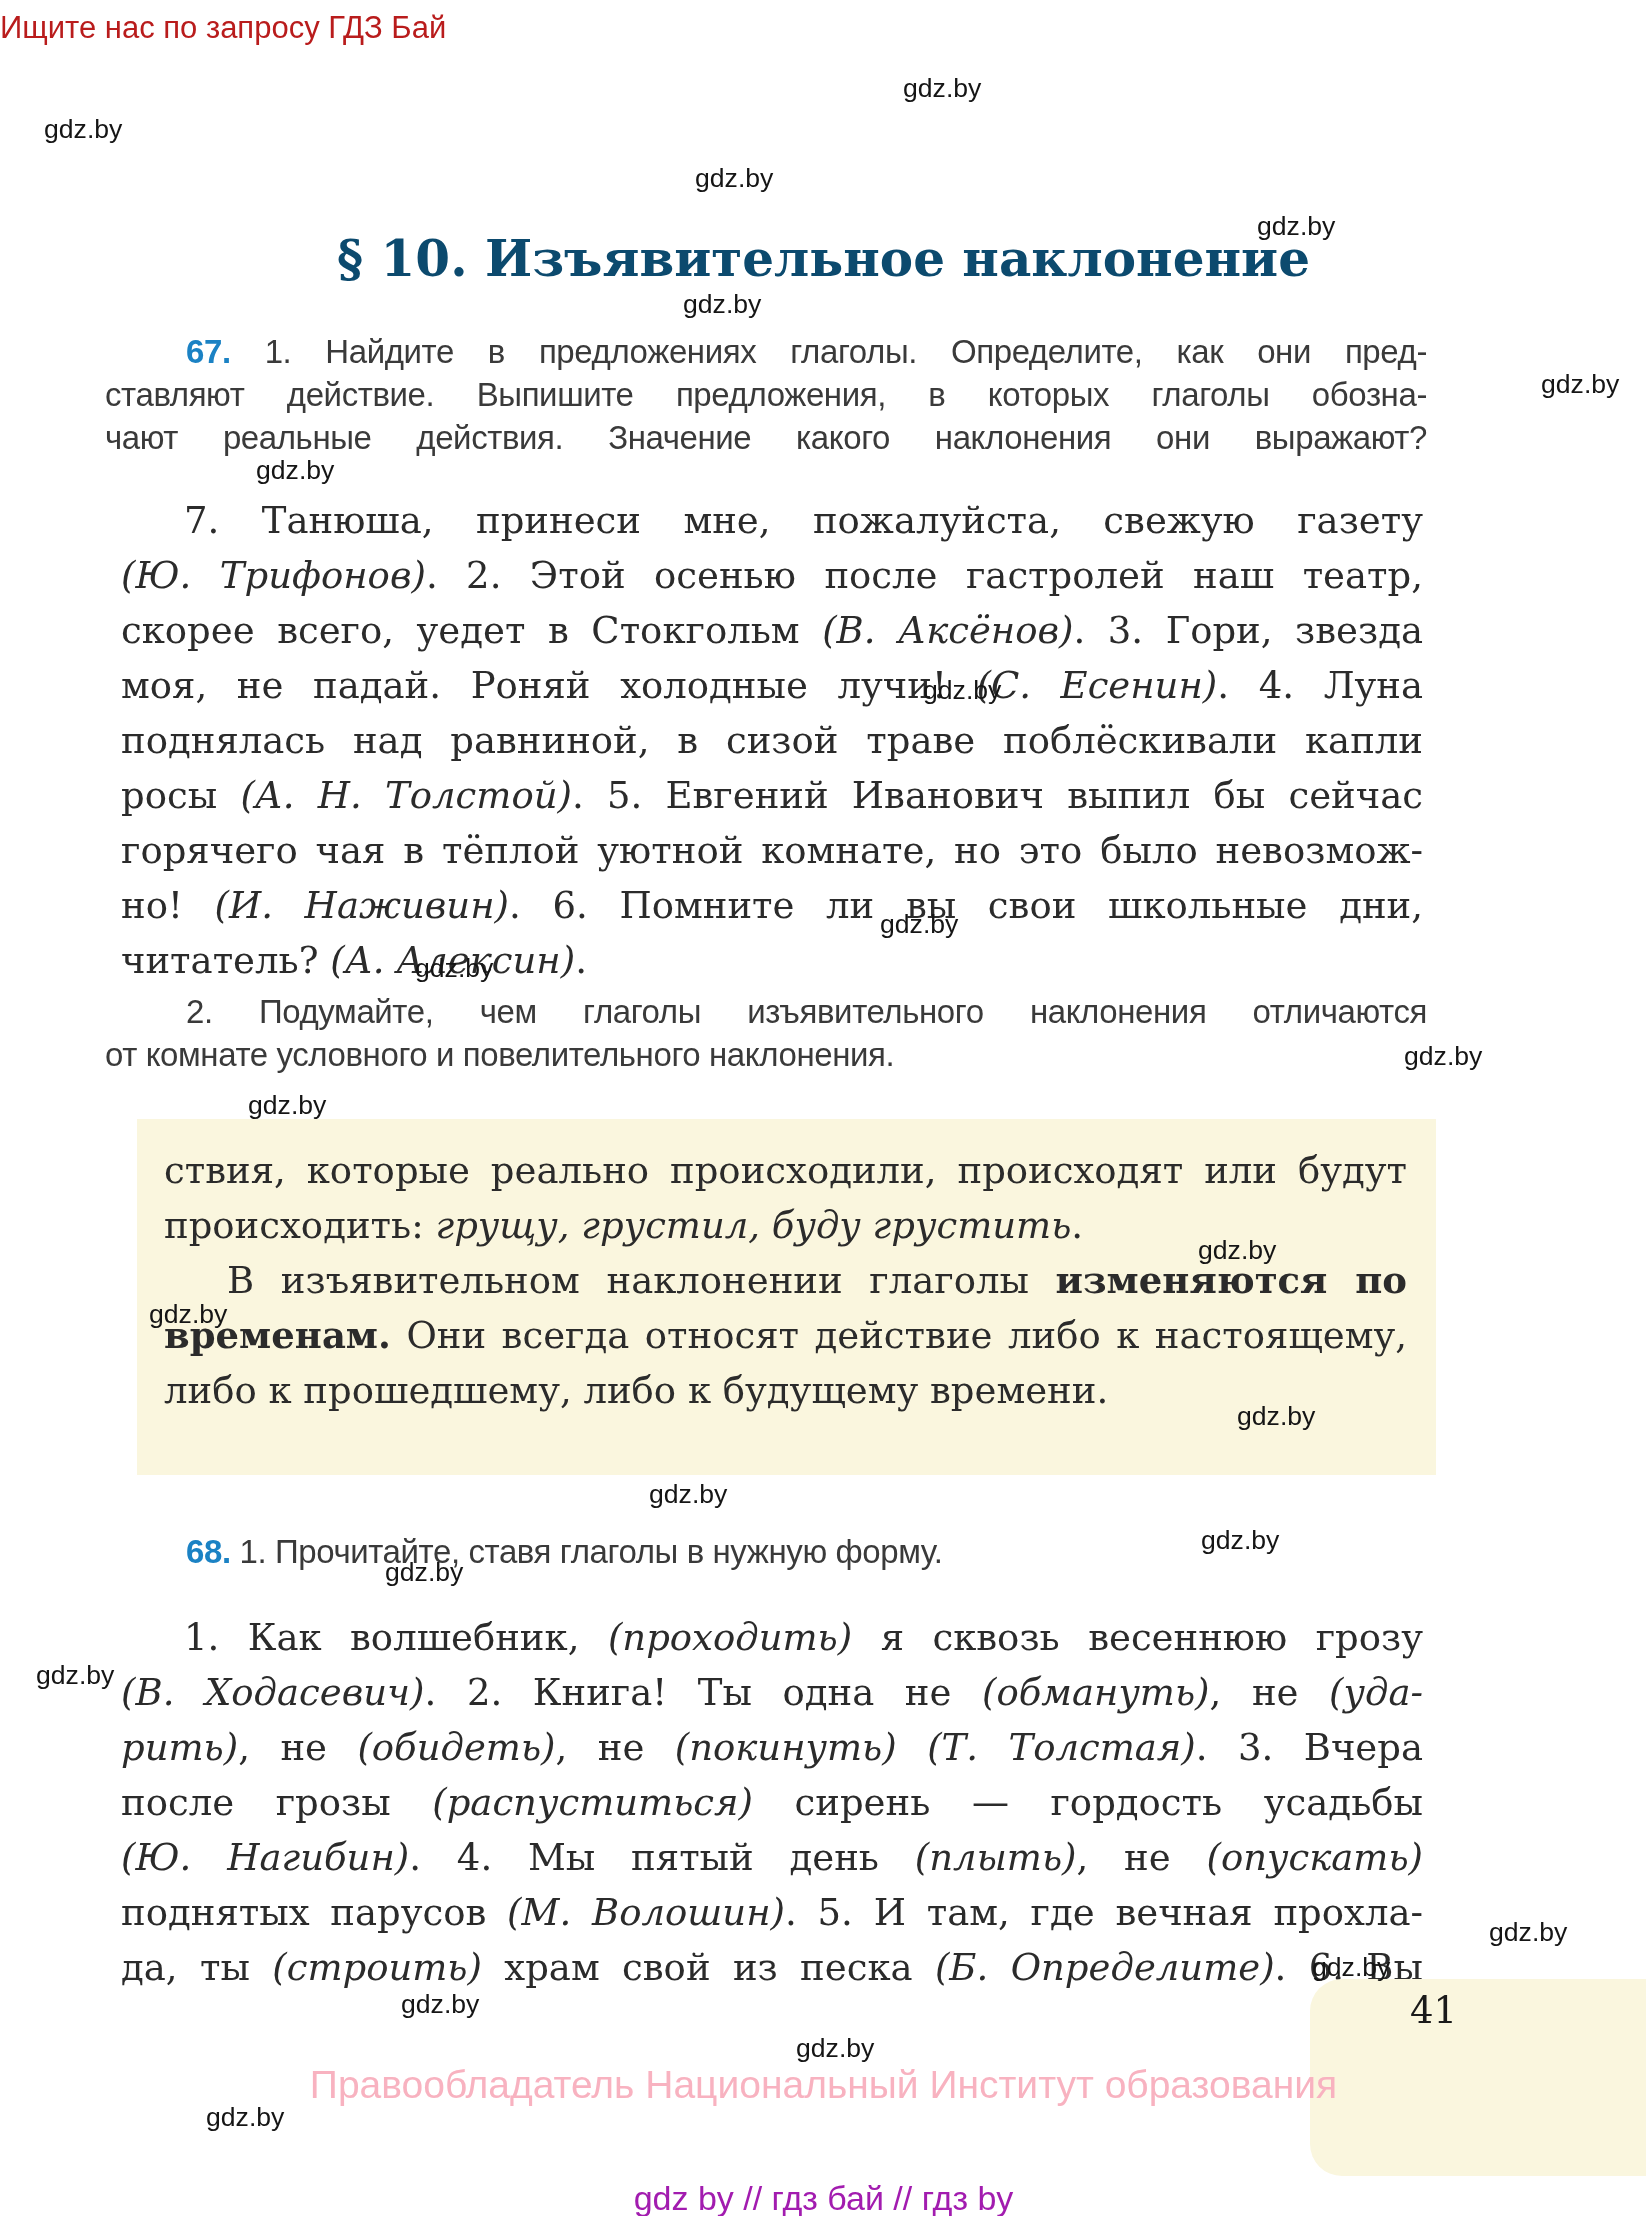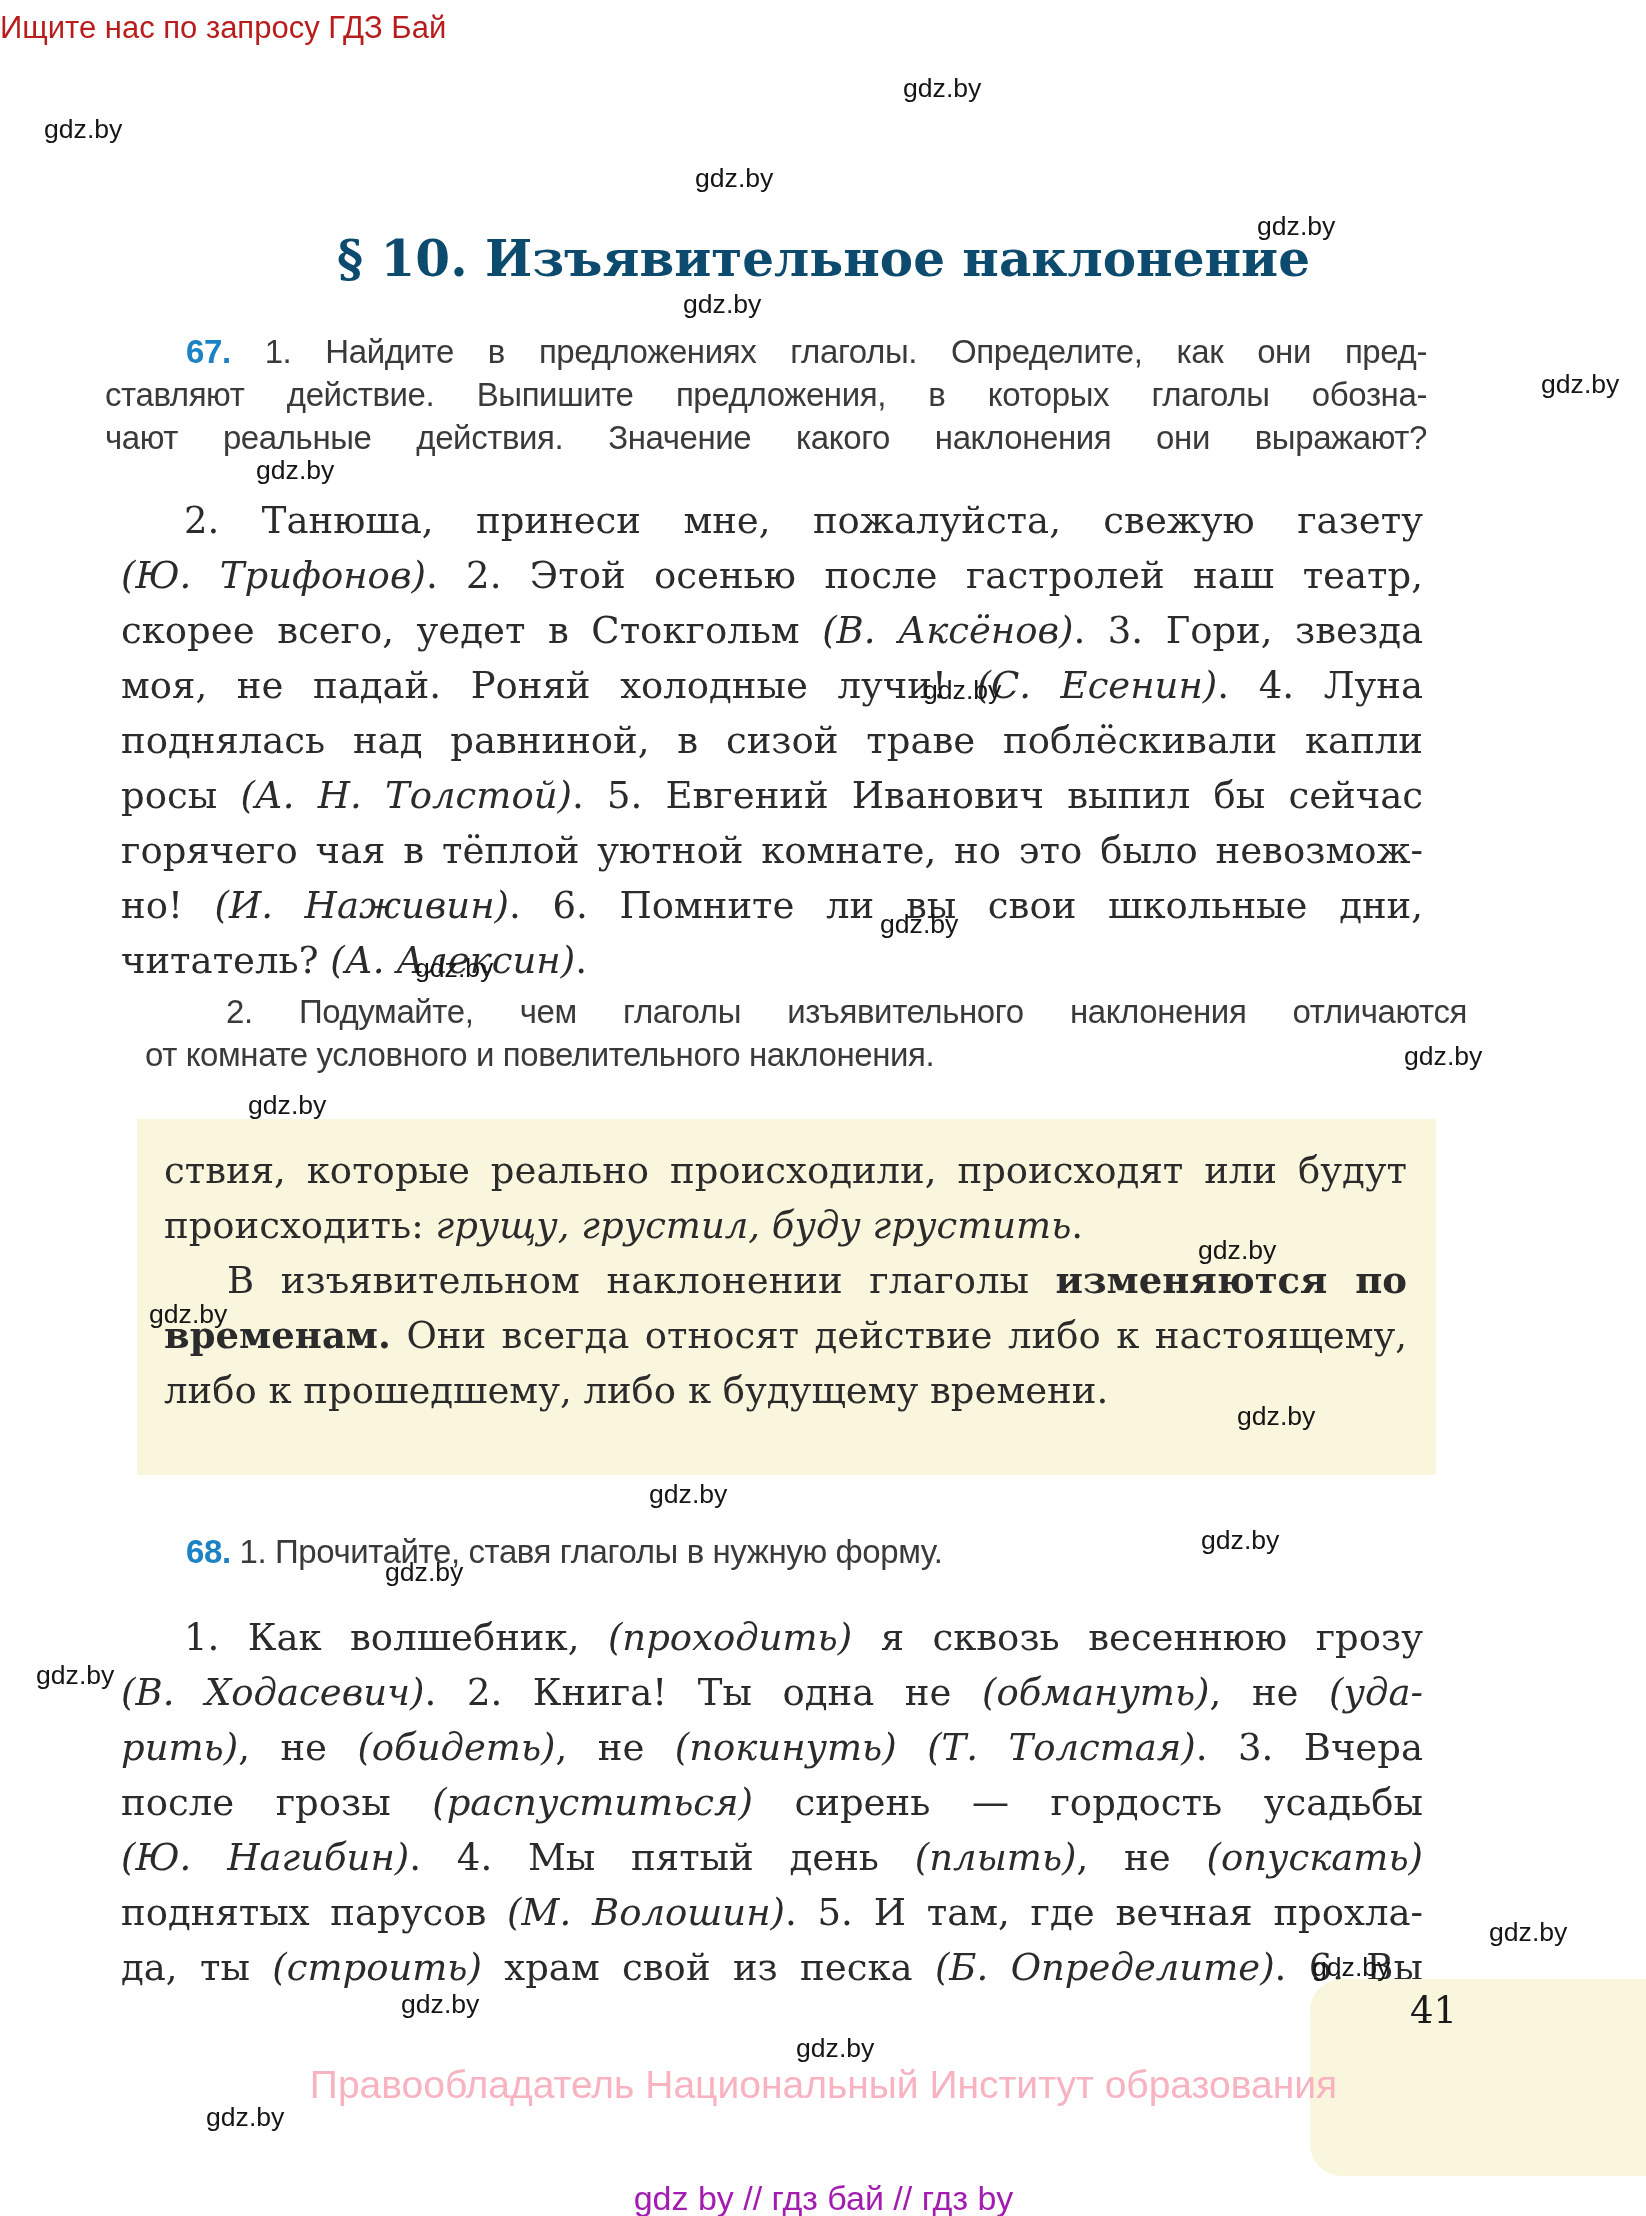--- a/index.html
+++ b/index.html
@@ -17,21 +17,21 @@
   .serifblock{font-family:"DejaVu Serif",serif;font-size:37px;line-height:55px;color:#2b2b2b;}
   .line{text-align:justify;text-align-last:justify;}
   .line.last{text-align-last:left;}
   .serifblock .line.ind{text-indent:63px;}
   .sansblock .line.ind{text-indent:81px;}
   .it{font-style:italic;}
   .bd{font-weight:bold;}
   .num{color:#1b82c4;font-weight:bold;}
   .instr67{left:105px;top:330px;width:1322px;}
   .body67{left:121px;top:493px;width:1302px;}
-  .part2{left:105px;top:990px;width:1322px;margin-left:40px;}
+  .part2{left:105px;top:990px;width:1322px;}
   .rulebox{
     left:137px;top:1119px;width:1243px;height:332px;
     background:#faf6de;padding:24px 29px 0 27px;
   }
   .instr68{left:105px;top:1530px;width:1322px;}
   .body68{left:121px;top:1610px;width:1302px;}
   .pagebox{
     left:1310px;top:1979px;width:337px;height:197px;
     background:#faf6de;border-radius:32px 0 0 32px;
   }
@@ -47,21 +47,21 @@
 
 <div class="abs title">§ 10. Изъявительное наклонение</div>
 
 <div class="abs sansblock instr67">
     <div class="line ind"><span class="num">67. </span><span>1. Найдите в предложениях глаголы. Определите, как они пред-</span></div>
     <div class="line"><span>ставляют действие. Выпишите предложения, в которых глаголы обозна-</span></div>
     <div class="line"><span>чают реальные действия. Значение какого наклонения они выражают?</span></div>
   </div>
 
 <div class="abs serifblock body67">
-    <div class="line ind"><span>2. Танюша, принеси мне, пожалуйста, свежую газету</span></div>
+    <div class="line ind"><span>7. Танюша, принеси мне, пожалуйста, свежую газету</span></div>
     <div class="line"><span class="it">(Ю. Трифонов)</span><span>. 2. Этой осенью после гастролей наш театр,</span></div>
     <div class="line"><span>скорее всего, уедет в Стокгольм </span><span class="it">(В. Аксёнов)</span><span>. 3. Гори, звезда</span></div>
     <div class="line"><span>моя, не падай. Роняй холодные лучи! </span><span class="it">(С. Есенин)</span><span>. 4. Луна</span></div>
     <div class="line"><span>поднялась над равниной, в сизой траве поблёскивали капли</span></div>
     <div class="line"><span>росы </span><span class="it">(А. Н. Толстой)</span><span>. 5. Евгений Иванович выпил бы сейчас</span></div>
     <div class="line"><span>горячего чая в тёплой уютной комнате, но это было невозмож-</span></div>
     <div class="line"><span>но! </span><span class="it">(И. Наживин)</span><span>. 6. Помните ли вы свои школьные дни,</span></div>
     <div class="line last"><span>читатель? </span><span class="it">(А. Алексин)</span><span>.</span></div>
   </div>
 

